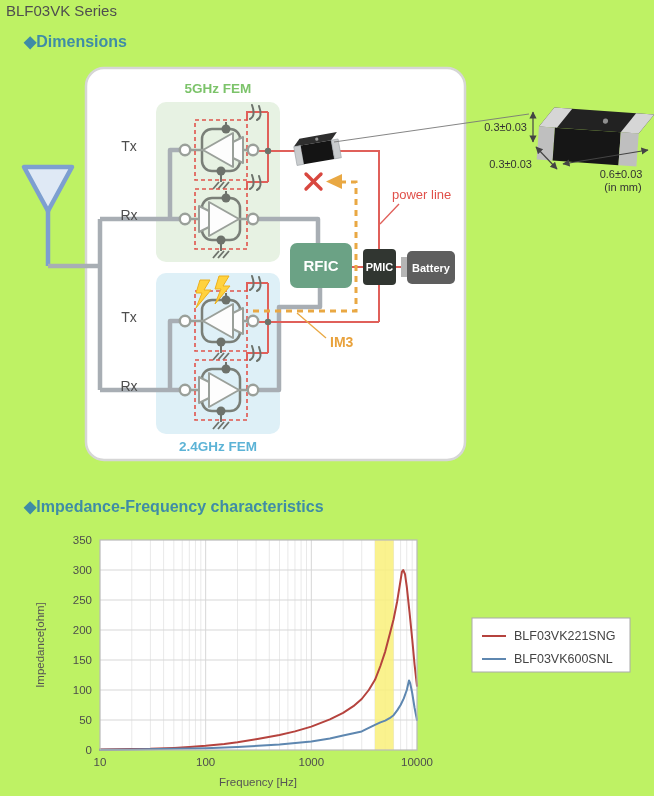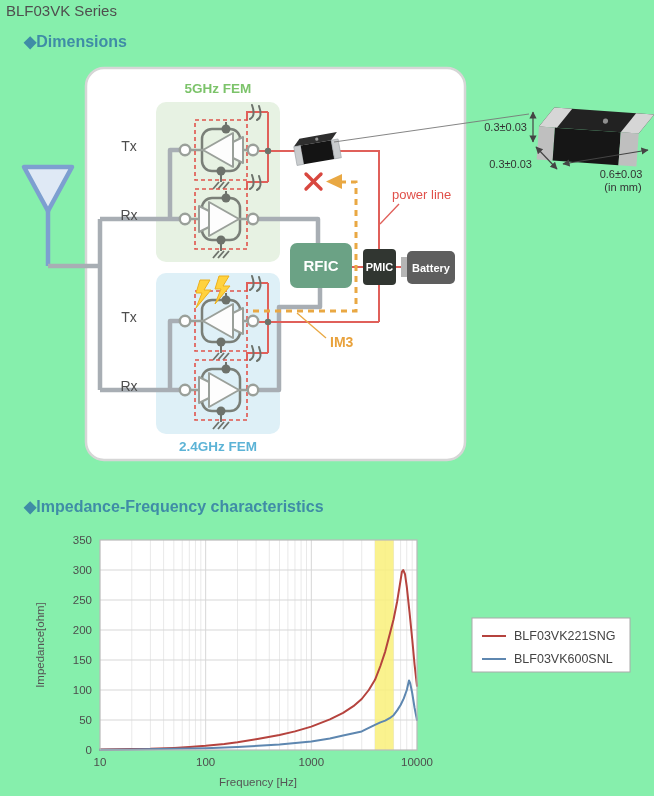--- a/index.html
+++ b/index.html
@@ -1,16 +1,16 @@
 <!DOCTYPE html>
 <html><head>
 <meta charset="utf-8">
 <style>
   html,body{margin:0;padding:0;background:#fff;}
-  .page{position:relative;width:654px;height:796px;background:#86efac;overflow:hidden;
+  .page{position:relative;width:654px;height:796px;background:#bef264;overflow:hidden;
         font-family:"Liberation Sans",sans-serif;}
   svg text{font-family:"Liberation Sans",sans-serif;}
   .title{fill:#4f4f4f;font-size:15px;}
   .heading{fill:#3f8ca6;font-size:16px;font-weight:bold;}
   .fem5-label{fill:#7cc36a;font-size:13.5px;font-weight:bold;}
   .fem24-label{fill:#5cb3d6;font-size:13.5px;font-weight:bold;}
   .txrx{fill:#4d4d4d;font-size:14px;}
   .boxtext{fill:#ffffff;font-weight:bold;}
   .redline{stroke:#e0605a;stroke-width:2;fill:none;}
   .grayline{stroke:#a8aeb4;stroke-width:4.5;fill:none;stroke-linejoin:round;}

